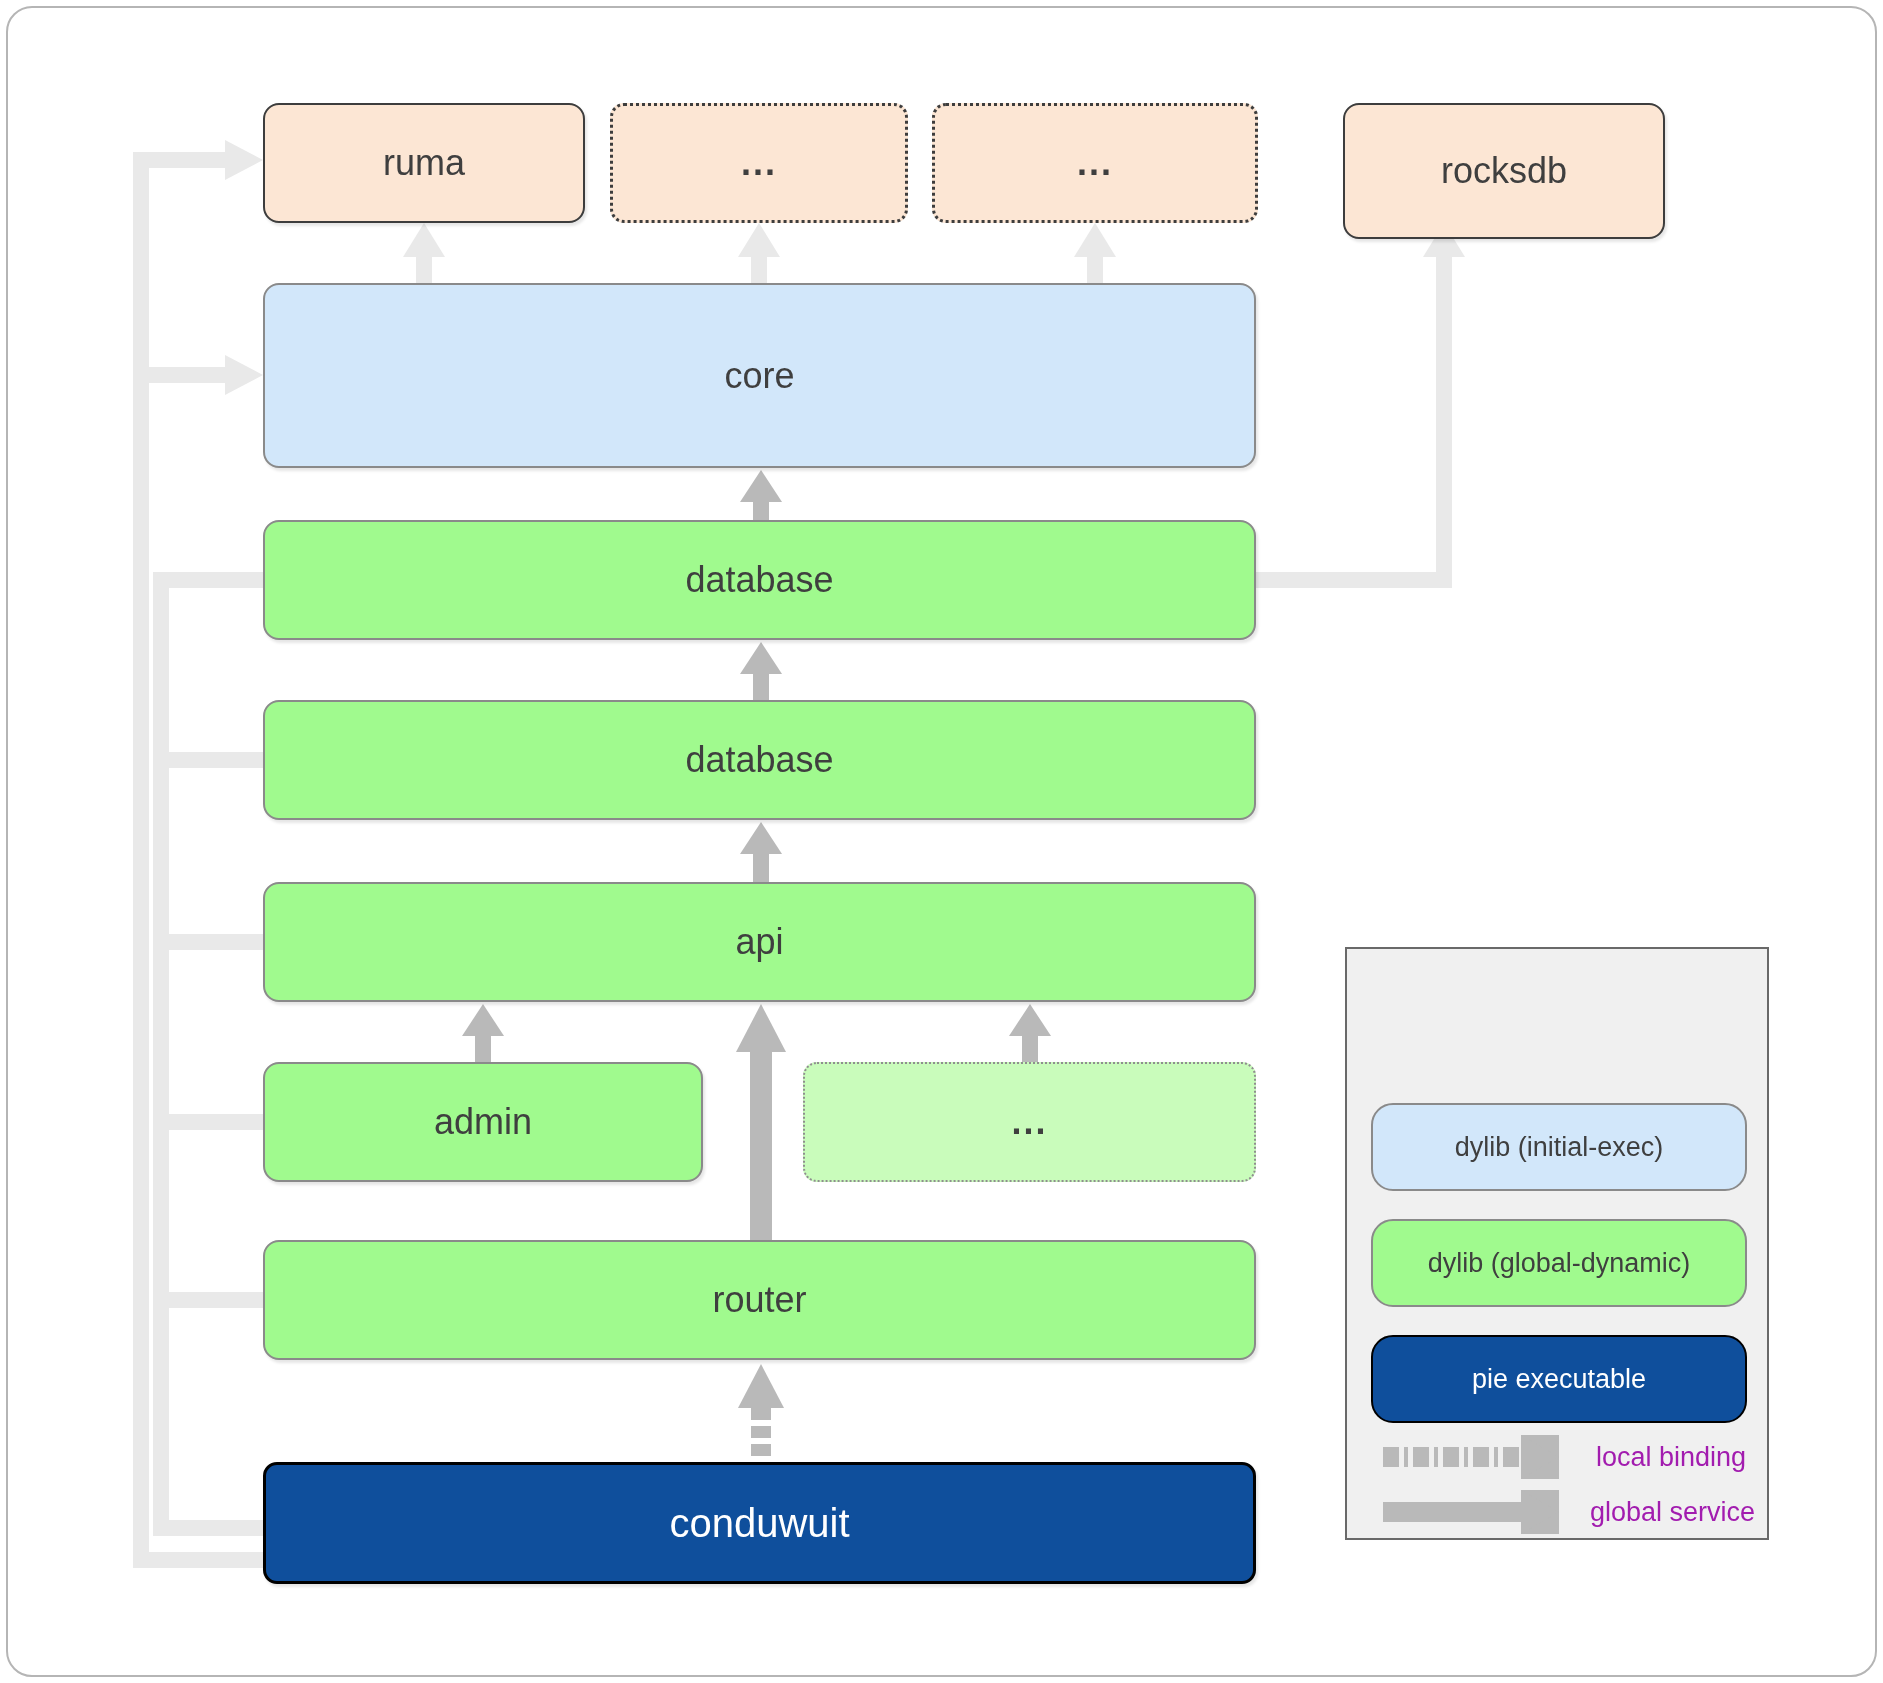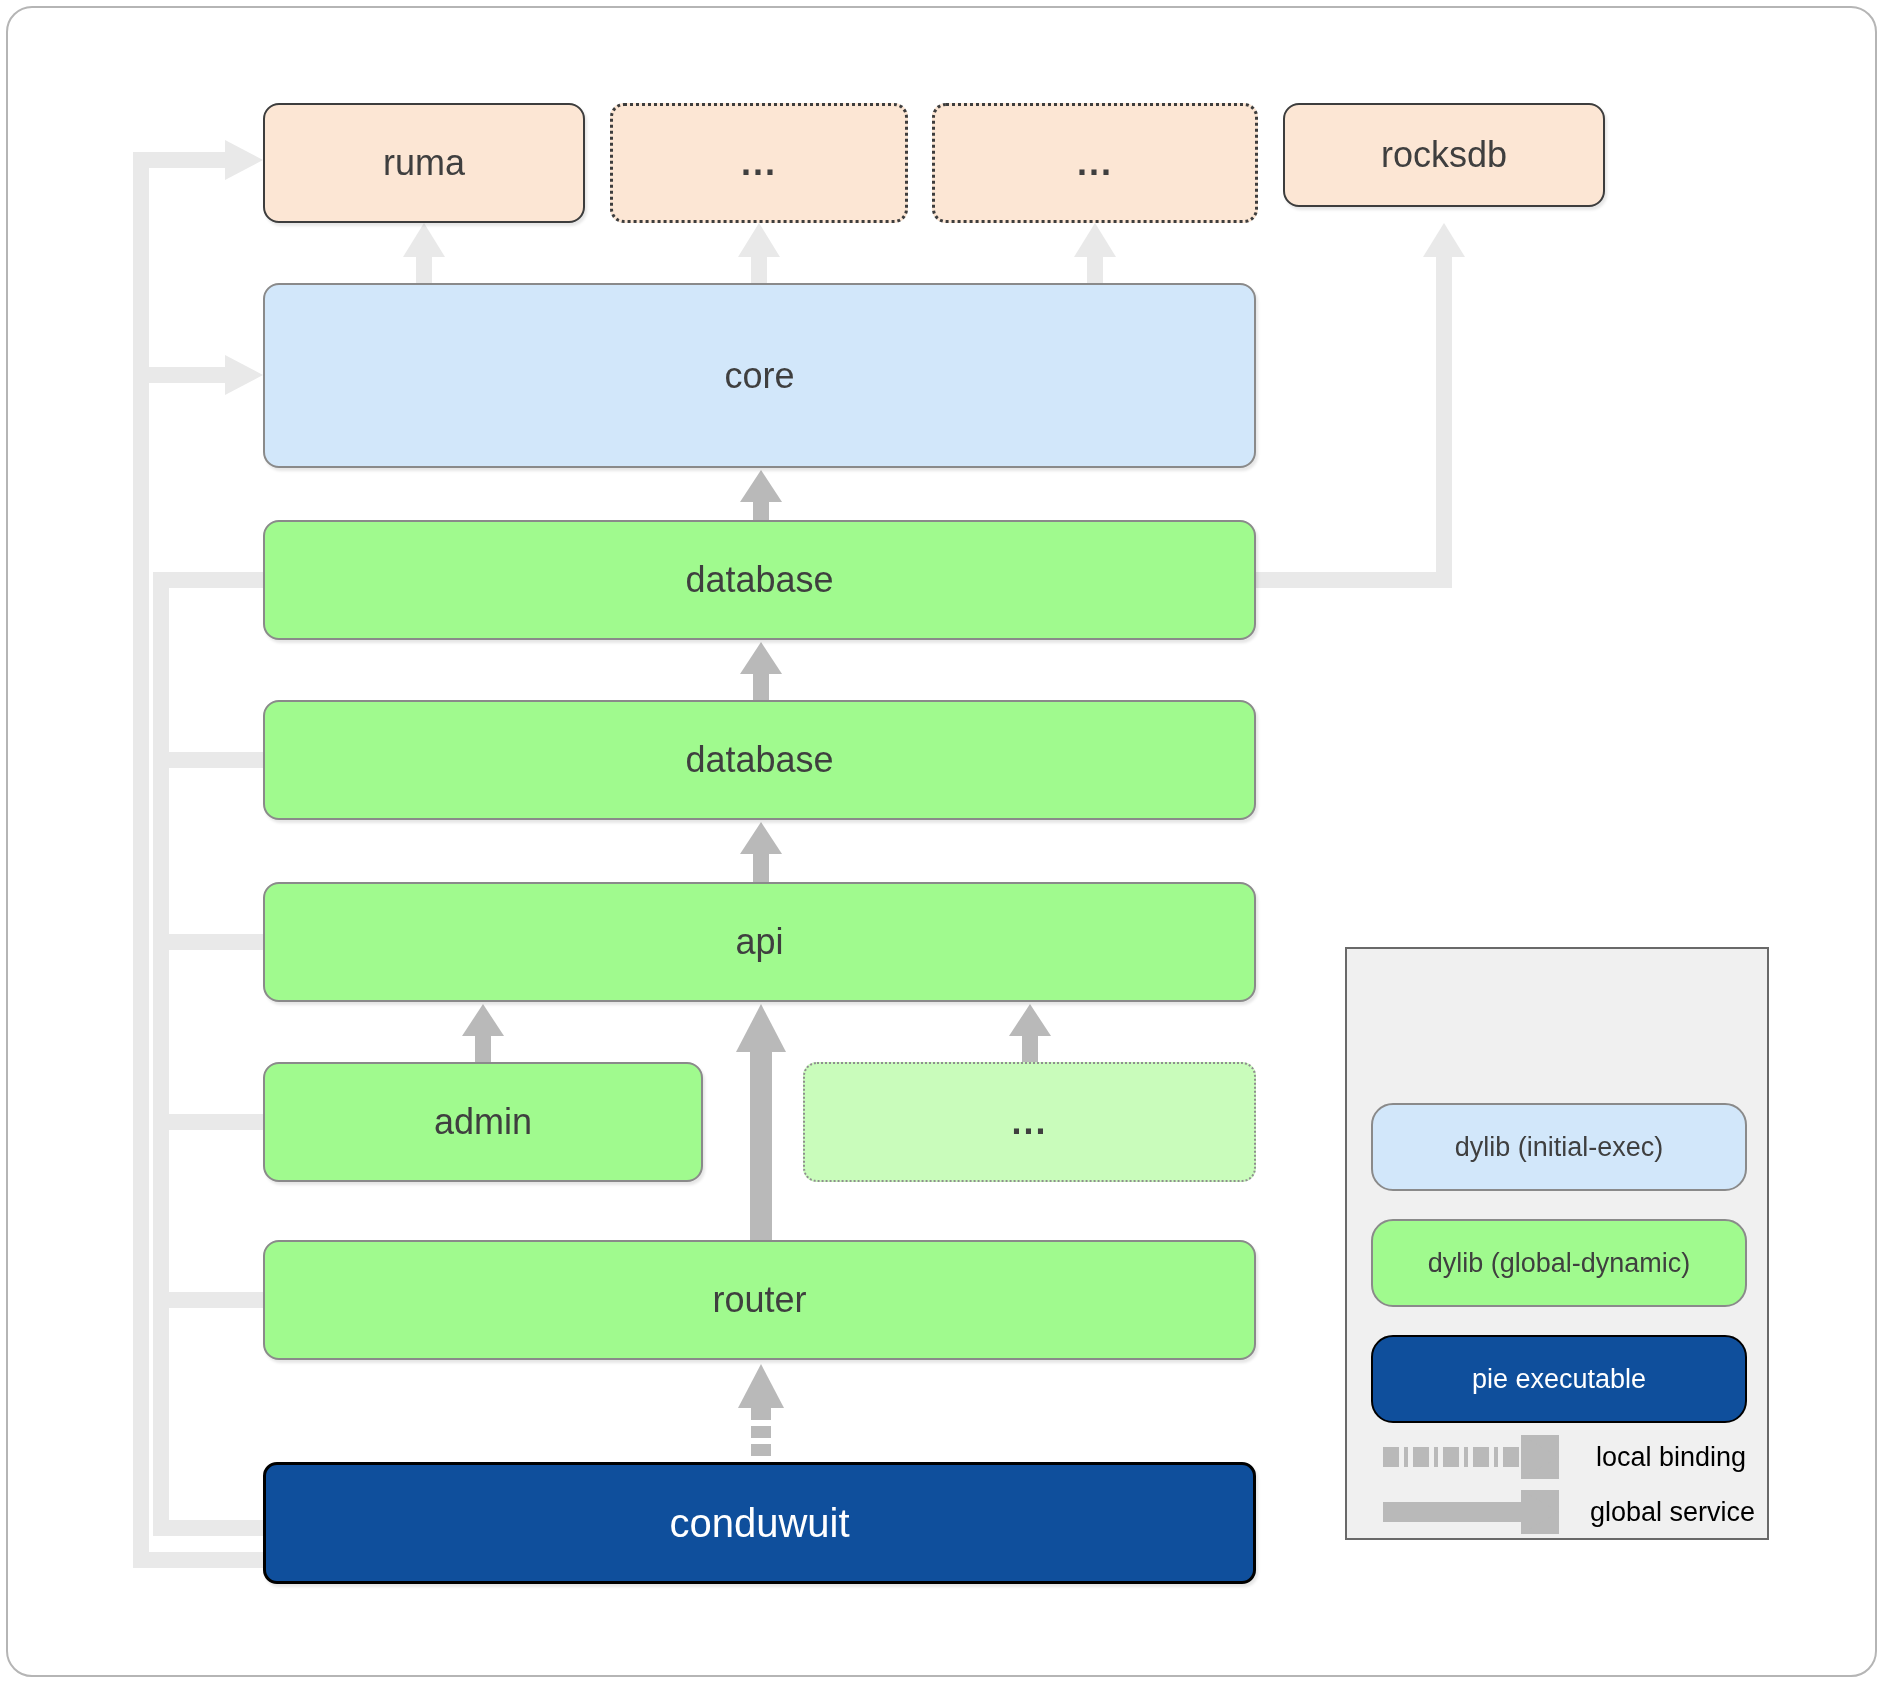--- a/index.html
+++ b/index.html
@@ -55,21 +55,21 @@
     position:absolute; left:24px; width:376px; height:88px; box-sizing:border-box;
     display:flex; align-items:center; justify-content:center;
     font-size:27px; color:var(--text);
     border:2px solid var(--gray-border); border-radius:22px; background:var(--green);
   }
   .pill.peach{background:var(--peach); border-color:var(--peach-border);}
   .pill.blue{background:var(--blue);text-align:center;}
   .pill.navy{background:var(--navy); border:2px solid #000; color:#fff;}
   .bind-label{
     position:absolute; height:36px; display:flex; align-items:center;
-    font-size:27px; color:#000000;
+    font-size:27px; color:#a21caf;
   }
 </style>
 </head>
 <body>
 
 <div id="canvas">
   <div class="frame"></div>
 
   <div class="ln" style="left:133px;top:152px;width:16px;height:1416px"></div>
   <div class="ln" style="left:133px;top:152px;width:92px;height:16px"></div>
@@ -114,21 +114,21 @@
 
   <div class="box peach" style="left:263px;top:103px;width:322px;height:120px">
     <span>ruma</span>
   </div>
   <div class="box peach-dotted" style="left:610px;top:103px;width:298px;height:120px">
     <span class="dots">...</span>
   </div>
   <div class="box peach-dotted" style="left:932px;top:103px;width:326px;height:120px">
     <span class="dots">...</span>
   </div>
-  <div class="box peach" style="left:1283px;top:103px;width:322px;height:104px">
+  <div class="box peach" style="left:1343px;top:103px;width:322px;height:136px">
     <span>rocksdb</span>
   </div>
 
   <div class="box blue" style="left:263px;top:283px;width:993px;height:185px">
     <span>core</span>
   </div>
 
   <div class="box" style="left:263px;top:520px;width:993px;height:120px">
     <span>database</span>
   </div>

